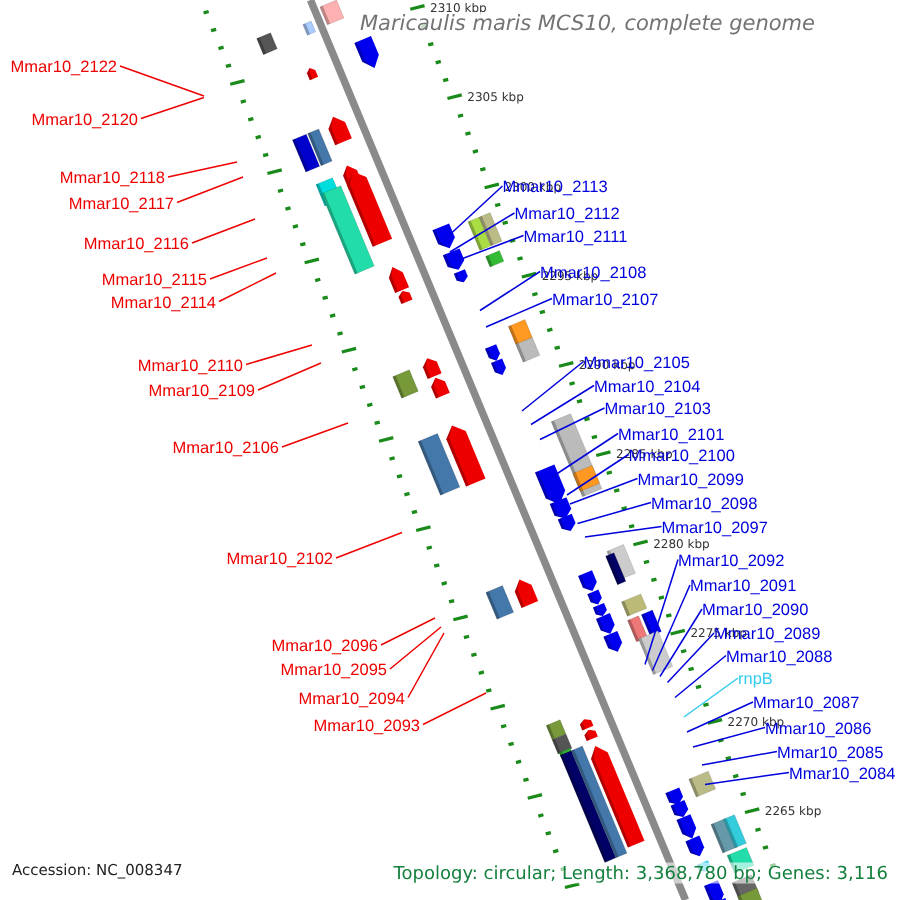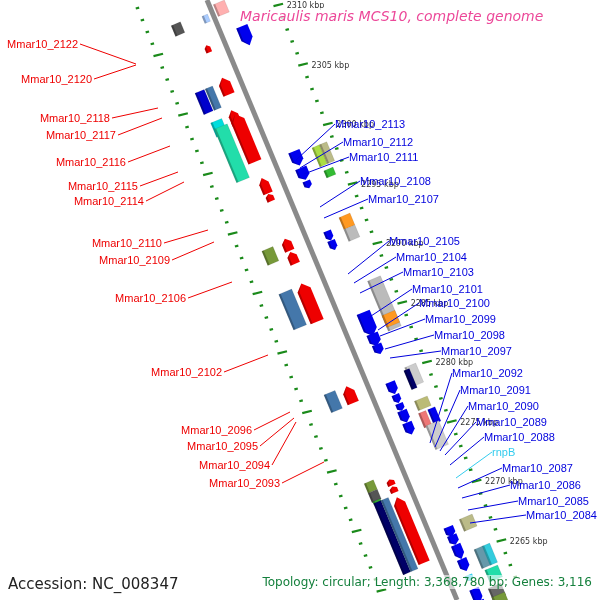--- a/index.html
+++ b/index.html
@@ -1,21 +1,21 @@
 <!DOCTYPE html>
 <html><head>
 <meta charset="utf-8">
 <style>
   html,body{margin:0;padding:0;background:#fff;}
   body{width:600px;height:600px;overflow:hidden;position:relative;font-family:"DejaVu Sans",sans-serif;}
   #map{position:absolute;left:0;top:0;}
   .lbl{font-family:"Liberation Sans",sans-serif;font-size:11px;}
   .tick{font-family:"DejaVu Sans",sans-serif;font-size:8px;fill:#333;}
-  #title{position:absolute;left:236px;top:8px;font-family:"DejaVu Sans",sans-serif;font-style:italic;font-size:14px;color:#ec4899;background:rgba(255,255,255,0.75);padding:0 4px;white-space:nowrap;}
-  #footer-left{position:absolute;left:8px;top:575px;font-family:"DejaVu Sans",sans-serif;font-size:15px;color:#222;}
+  #title{position:absolute;left:236px;top:8px;font-family:"DejaVu Sans",sans-serif;font-style:italic;font-size:14px;color:#737373;background:rgba(255,255,255,0.75);padding:0 4px;white-space:nowrap;}
+  #footer-left{position:absolute;left:8px;top:575px;font-family:"DejaVu Sans",sans-serif;font-size:10px;color:#222;}
   #footer-right{position:absolute;right:8px;top:575px;font-family:"DejaVu Sans",sans-serif;font-size:12px;color:#15803d;background:rgba(255,255,255,0.6);}
 </style>
 </head>
 <body>
 
 <svg id="map" width="600" height="600">
   <defs>
     <linearGradient id="shadeR" x1="0" x2="1">
         <stop offset="0" stop-color="#ff2222"></stop>
         <stop offset="1" stop-color="#cc0000"></stop>

